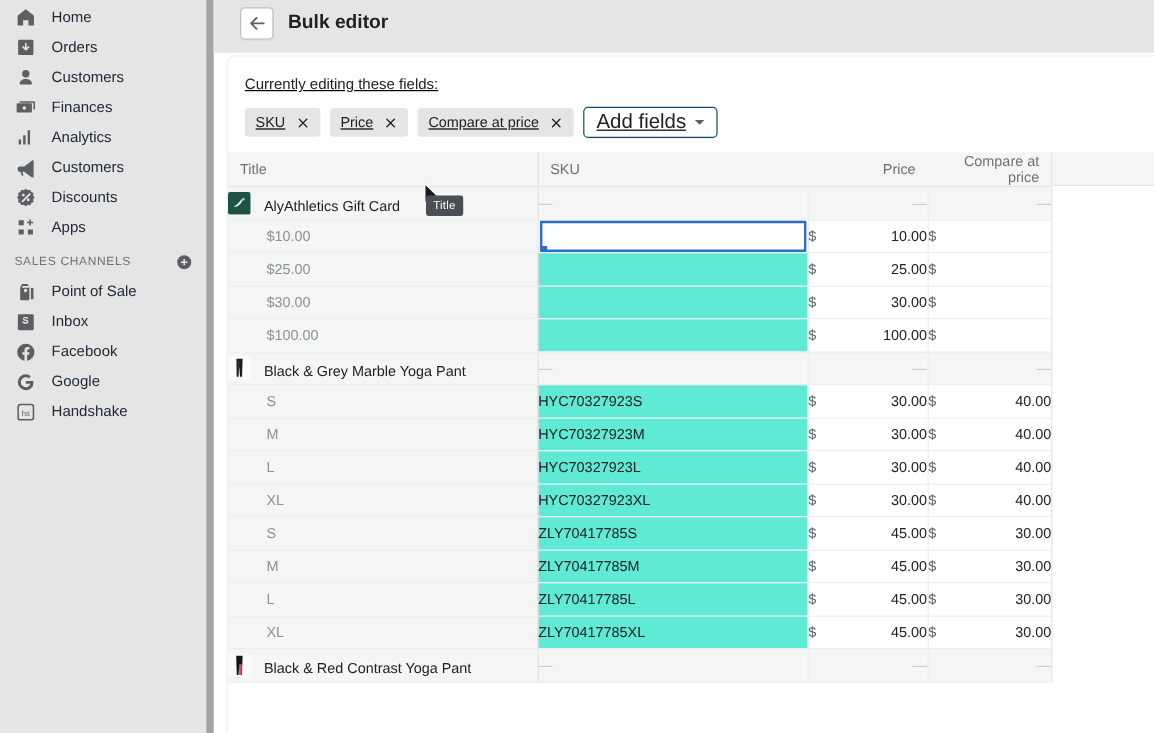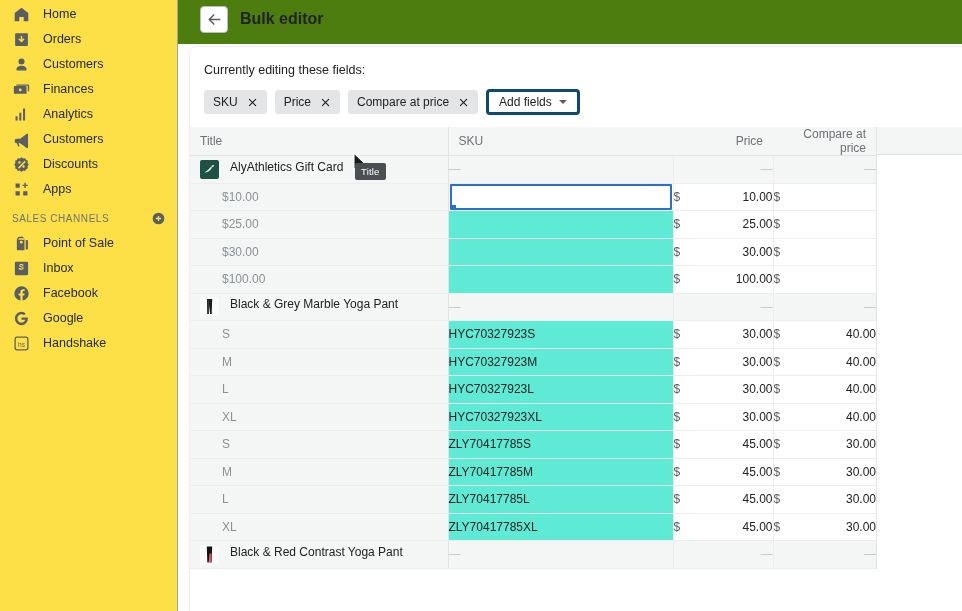--- a/index.html
+++ b/index.html
@@ -7,22 +7,22 @@
     width: 962px; height: 611px;
     font-family: "Liberation Sans", sans-serif;
     background: #ffffff;
     overflow: hidden;
   }
   #app { position: relative; width: 962px; height: 611px; background: #fff; }
 
   
   #sidebar {
     position: absolute; left: 0; top: 0; width: 178px; height: 611px;
-    background: #fde047;
-    border-right: 1px solid #a3a3a3;
+    background: #e5e5e5;
+    border-right: 6px solid #a3a3a3;
     padding-top: 2px;
   }
   .nav-item {
     display: flex; align-items: center;
     height: 25px; padding: 0 10px 0 12px;
     color: #212b36; font-size: 12.5px; cursor: pointer;
     position: relative;
   }
   .nav-icon {
     width: 19px; height: 19px; margin-right: 12px;
@@ -39,21 +39,21 @@
   .section-title {
     font-size: 10px; letter-spacing: .55px; color: #6d7175;
     font-weight: 400;
   }
   .section-action { color: #5c5f62; display:flex; align-items:center; cursor:pointer; }
   .nav-trail { color: #8c9196; display:flex; align-items:center; margin-left:auto; }
 
   
   #topbar {
     position: absolute; left: 178px; top: 0; width: 784px; height: 44px;
-    background: #4d7c0f;
+    background: #e5e5e5;
   }
   #backbtn {
     position: absolute; left: 22px; top: 6px;
     width: 28px; height: 27px; border-radius: 4px;
     background: #fff; border: 1px solid #babfc3;
     box-shadow: 0 1px 0 rgba(22,29,37,.05);
     display: flex; align-items: center; justify-content: center;
     cursor: pointer; color: #5c5f62;
   }
   #page-title-el {
@@ -63,38 +63,38 @@
 
   
   #card {
     position: absolute; left: 190px; top: 47px;
     width: 772px; height: 564px;
     background: #fff;
     border-radius: 6px 0 0 0;
     box-shadow: 0 0 0 1px rgba(63,63,68,.05), 0 1px 3px rgba(63,63,68,.10);
     overflow: hidden;
   }
-  #fields-bar { padding: 16px 2px 12px 14px; }
+  #fields-bar { padding: 16px 2px 12px 14px; text-decoration: underline; }
   #fields-label {
     font-size: 12.5px; color: #202223; margin-bottom: 12px;
   }
   #chips { display: flex; align-items: center; gap: 8px; }
   .chip {
     display: inline-flex; align-items: center; gap: 9px;
     height: 24px; padding: 0 9px;
     background: #e4e5e7; border-radius: 3px;
     font-size: 12px; color: #202223; cursor: default;
   }
   .chip .x { cursor: pointer; display:flex; align-items:center; color:#202223; }
   #add-fields {
     display: inline-flex; align-items: center; gap: 7px;
     height: 26px; padding: 0 10px;
-    background: #fff; border: 3px solid #0c4a6e; border-radius: 4px;
+    background: #fff; border: 1px solid #0c4a6e; border-radius: 4px;
     box-shadow: 0 1px 0 rgba(22,29,37,.05);
-    font-size: 12px; font-weight: 500; color: #202223; cursor: pointer;
+    font-size: 17px; font-weight: 500; color: #202223; cursor: pointer;
   }
   .caret {
     width: 0; height: 0;
     border-left: 4px solid transparent; border-right: 4px solid transparent;
     border-top: 4.5px solid #5c5f62;
   }
 
   
   #table-wrap { position: relative; width: 772px; }
   table#grid { border-collapse: collapse; width: 686px; table-layout: fixed; }
@@ -117,21 +117,21 @@
   #grid tbody tr { height: 27.5px; }
   #grid tbody td {
     font-size: 12px; color: #202223; padding: 0;
     border-bottom: 1px solid #ededee; vertical-align: middle;
   }
 
   td.t-title {
     background: #f4f5f5; padding-left: 12px;
     border-right: 1px solid #e1e3e5;
   }
-  .title-inner { display: flex; align-items: flex-start; margin-left: 10px; }
+  .title-inner { display: flex; align-items: flex-end; }
   .thumb {
     width: 19px; height: 19px; border-radius: 2px; flex: 0 0 19px;
     margin-right: 11px; background: #fff;
     display:flex; align-items:center; justify-content:center; overflow:hidden;
   }
   .thumb svg { display:block; }
   .prod-name { font-size: 12px; color: #202223; white-space: nowrap; }
   .variant-name {
     font-size: 12px; color: #8c9196; padding-left: 32px; white-space: nowrap;
   }

